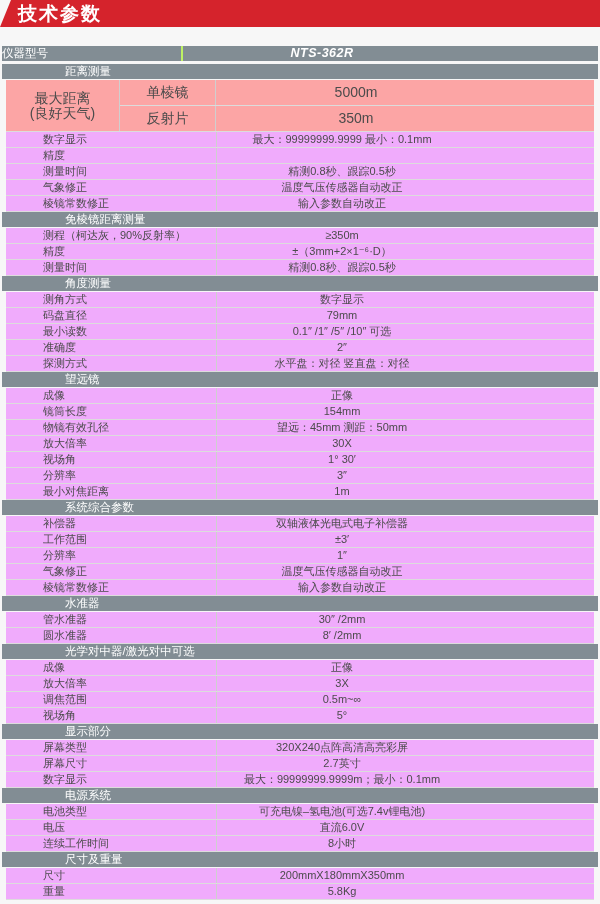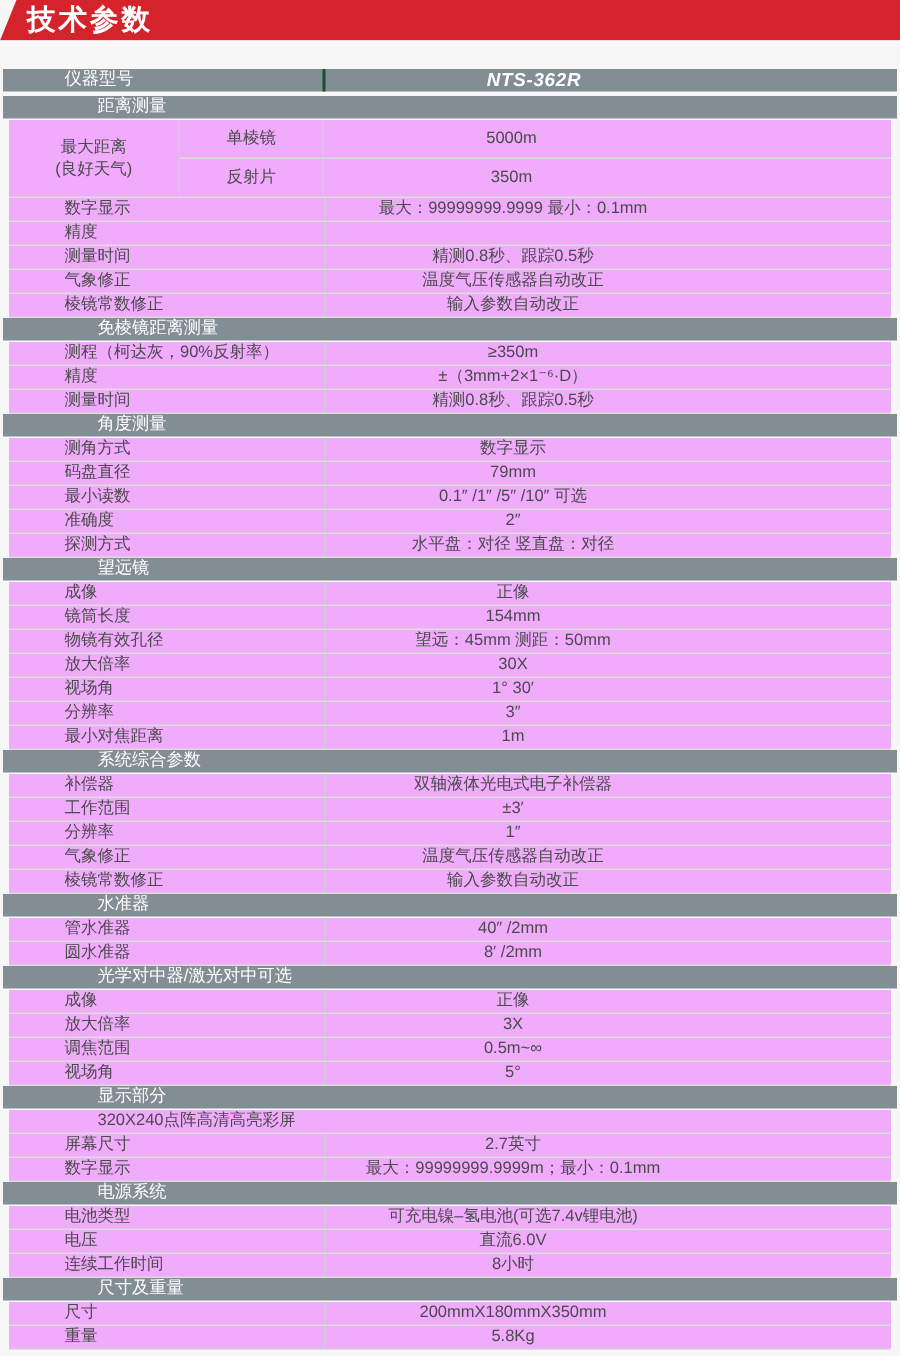--- a/index.html
+++ b/index.html
@@ -20,21 +20,21 @@
     line-height:27px;padding-left:18px;letter-spacing:2px;
   }
   
   .table-wrap{margin:19px 2px 0 2px;width:596px;}
   .gray-bar{
     background:var(--gray,#828d94);
     color:#fff;height:15px;line-height:15px;font-size:11.5px;
     margin-bottom:1px;
   }
   .model-row{display:flex;margin-bottom:3px;}
-  .model-label{width:215px;padding-left:41px;box-sizing:border-box;border-right:2px solid #14532d;}
+  .model-label{width:181px;box-sizing:border-box;border-right:2px solid #bef264;}
   .model-value{flex:1;padding-left:24px;}
   .model-value .val-area{width:230px;}
   .model-value .val-inner{font-weight:bold;font-style:italic;font-size:12.5px;letter-spacing:.5px;}
   .section-bar{padding-left:63px;box-sizing:border-box;}
   
   .row{
     display:flex;background:#f0abfc;margin:0 4px;
     height:15px;line-height:15px;
     border-bottom:1px solid #dcdcdc;
     font-size:11px;color:#4b4b4b;
@@ -42,32 +42,32 @@
   .cell-label{
     width:211px;box-sizing:border-box;padding-left:37px;
     border-right:1px solid #cfcfcf;
     white-space:nowrap;
   }
   .cell-value{flex:1;padding-left:10px;}
   .val-area{width:230px;}
   .val-inner{width:max-content;margin:0 auto;white-space:nowrap;}
   
   .drow{
-    display:flex;background:#f0abfc;margin:0 4px;
+    display:flex;background:#fca5a5;margin:0 4px;
     border-bottom:1px solid #dcdcdc;
-    font-size:11px;color:#4b4b4b;
+    font-size:14px;color:#4b4b4b;
   }
   .drow-main{
     width:114px;box-sizing:border-box;
     border-right:1px solid #cfcfcf;
     display:flex;flex-direction:column;justify-content:center;align-items:center;
     line-height:15px;
   }
   .drow-right{flex:1;}
-  .drow-sub{display:flex;height:25px;line-height:25px;}
+  .drow-sub{display:flex;height:25px;line-height:25px;gap:15px;}
   .drow-sub:first-child{border-bottom:1px solid #dcdcdc;}
   .sub-cell{
     width:96px;box-sizing:border-box;text-align:center;
     border-right:1px solid #cfcfcf;
   }
   .sub-value{flex:1;padding-left:10px;}
 </style>
 </head>
 <body style="--accent: #d5232c; --gray: #828d94;">
 
@@ -309,21 +309,21 @@
       <div class="val-area">
         <div class="val-inner">输入参数自动改正</div>
       </div>
     </div>
   </div>
       <div class="gray-bar section-bar">水准器</div>
       <div class="row">
     <div class="cell-label">管水准器</div>
     <div class="cell-value">
       <div class="val-area">
-        <div class="val-inner">40″ /2mm</div>
+        <div class="val-inner">30″ /2mm</div>
       </div>
     </div>
   </div>
       <div class="row">
     <div class="cell-label">圆水准器</div>
     <div class="cell-value">
       <div class="val-area">
         <div class="val-inner">8′ /2mm</div>
       </div>
     </div>
@@ -356,20 +356,21 @@
       <div class="row">
     <div class="cell-label">视场角</div>
     <div class="cell-value">
       <div class="val-area">
         <div class="val-inner">5°</div>
       </div>
     </div>
   </div>
       <div class="gray-bar section-bar">显示部分</div>
       <div class="row">
+    <div class="cell-label">屏幕类型</div>
     <div class="cell-value">
       <div class="val-area">
         <div class="val-inner">320X240点阵高清高亮彩屏</div>
       </div>
     </div>
   </div>
       <div class="row">
     <div class="cell-label">屏幕尺寸</div>
     <div class="cell-value">
       <div class="val-area">

